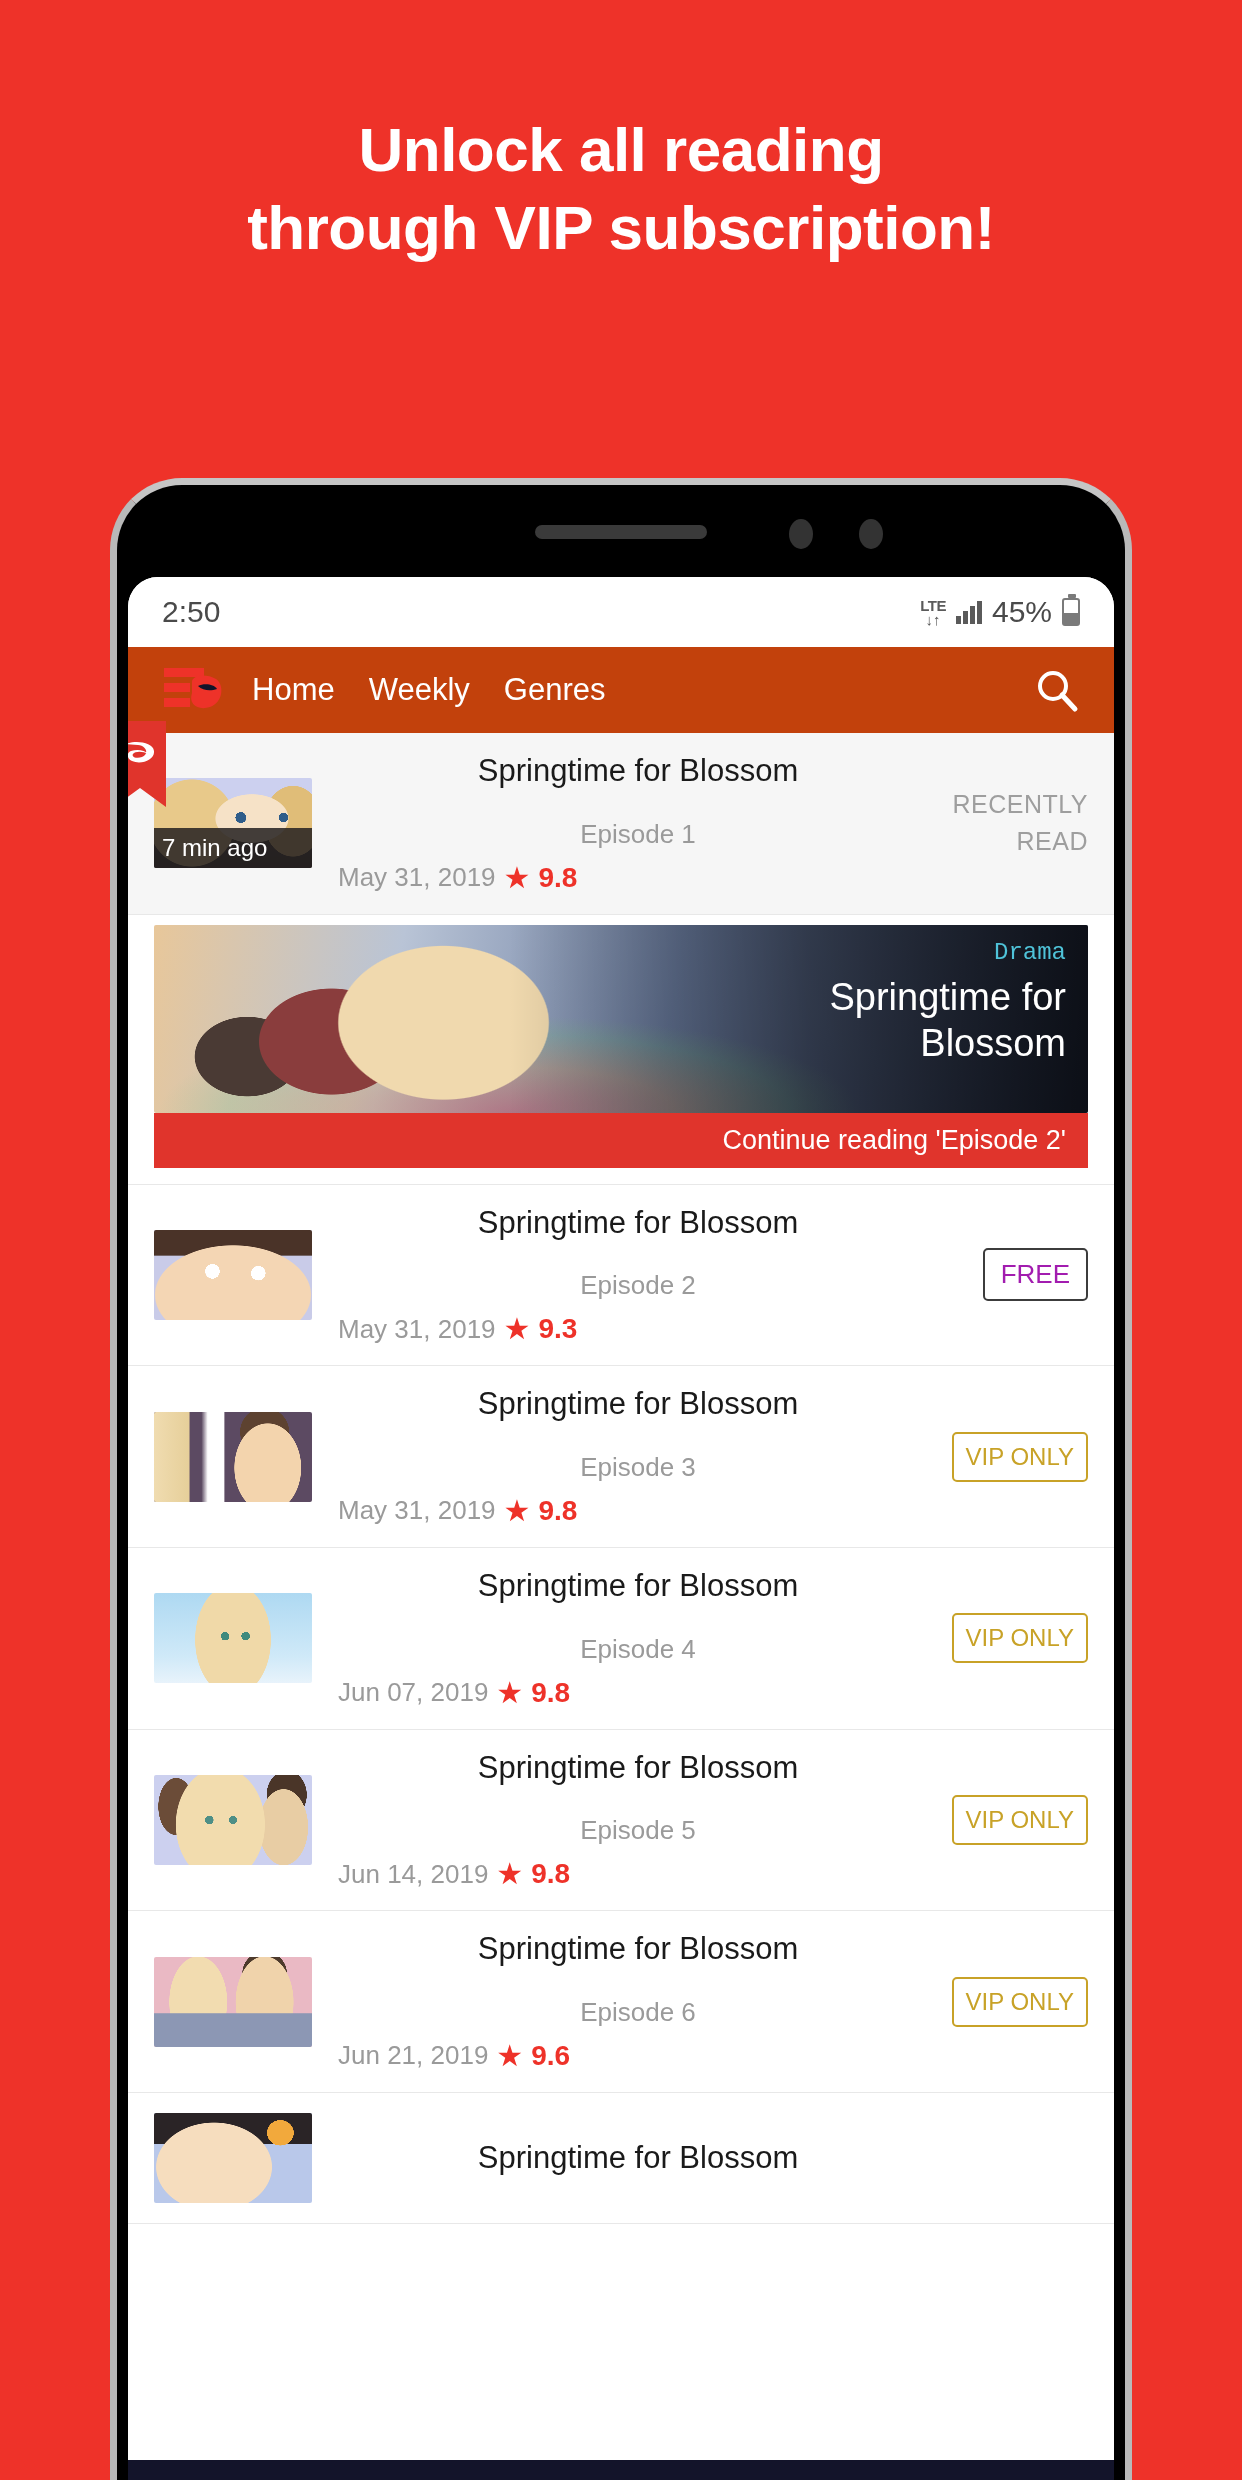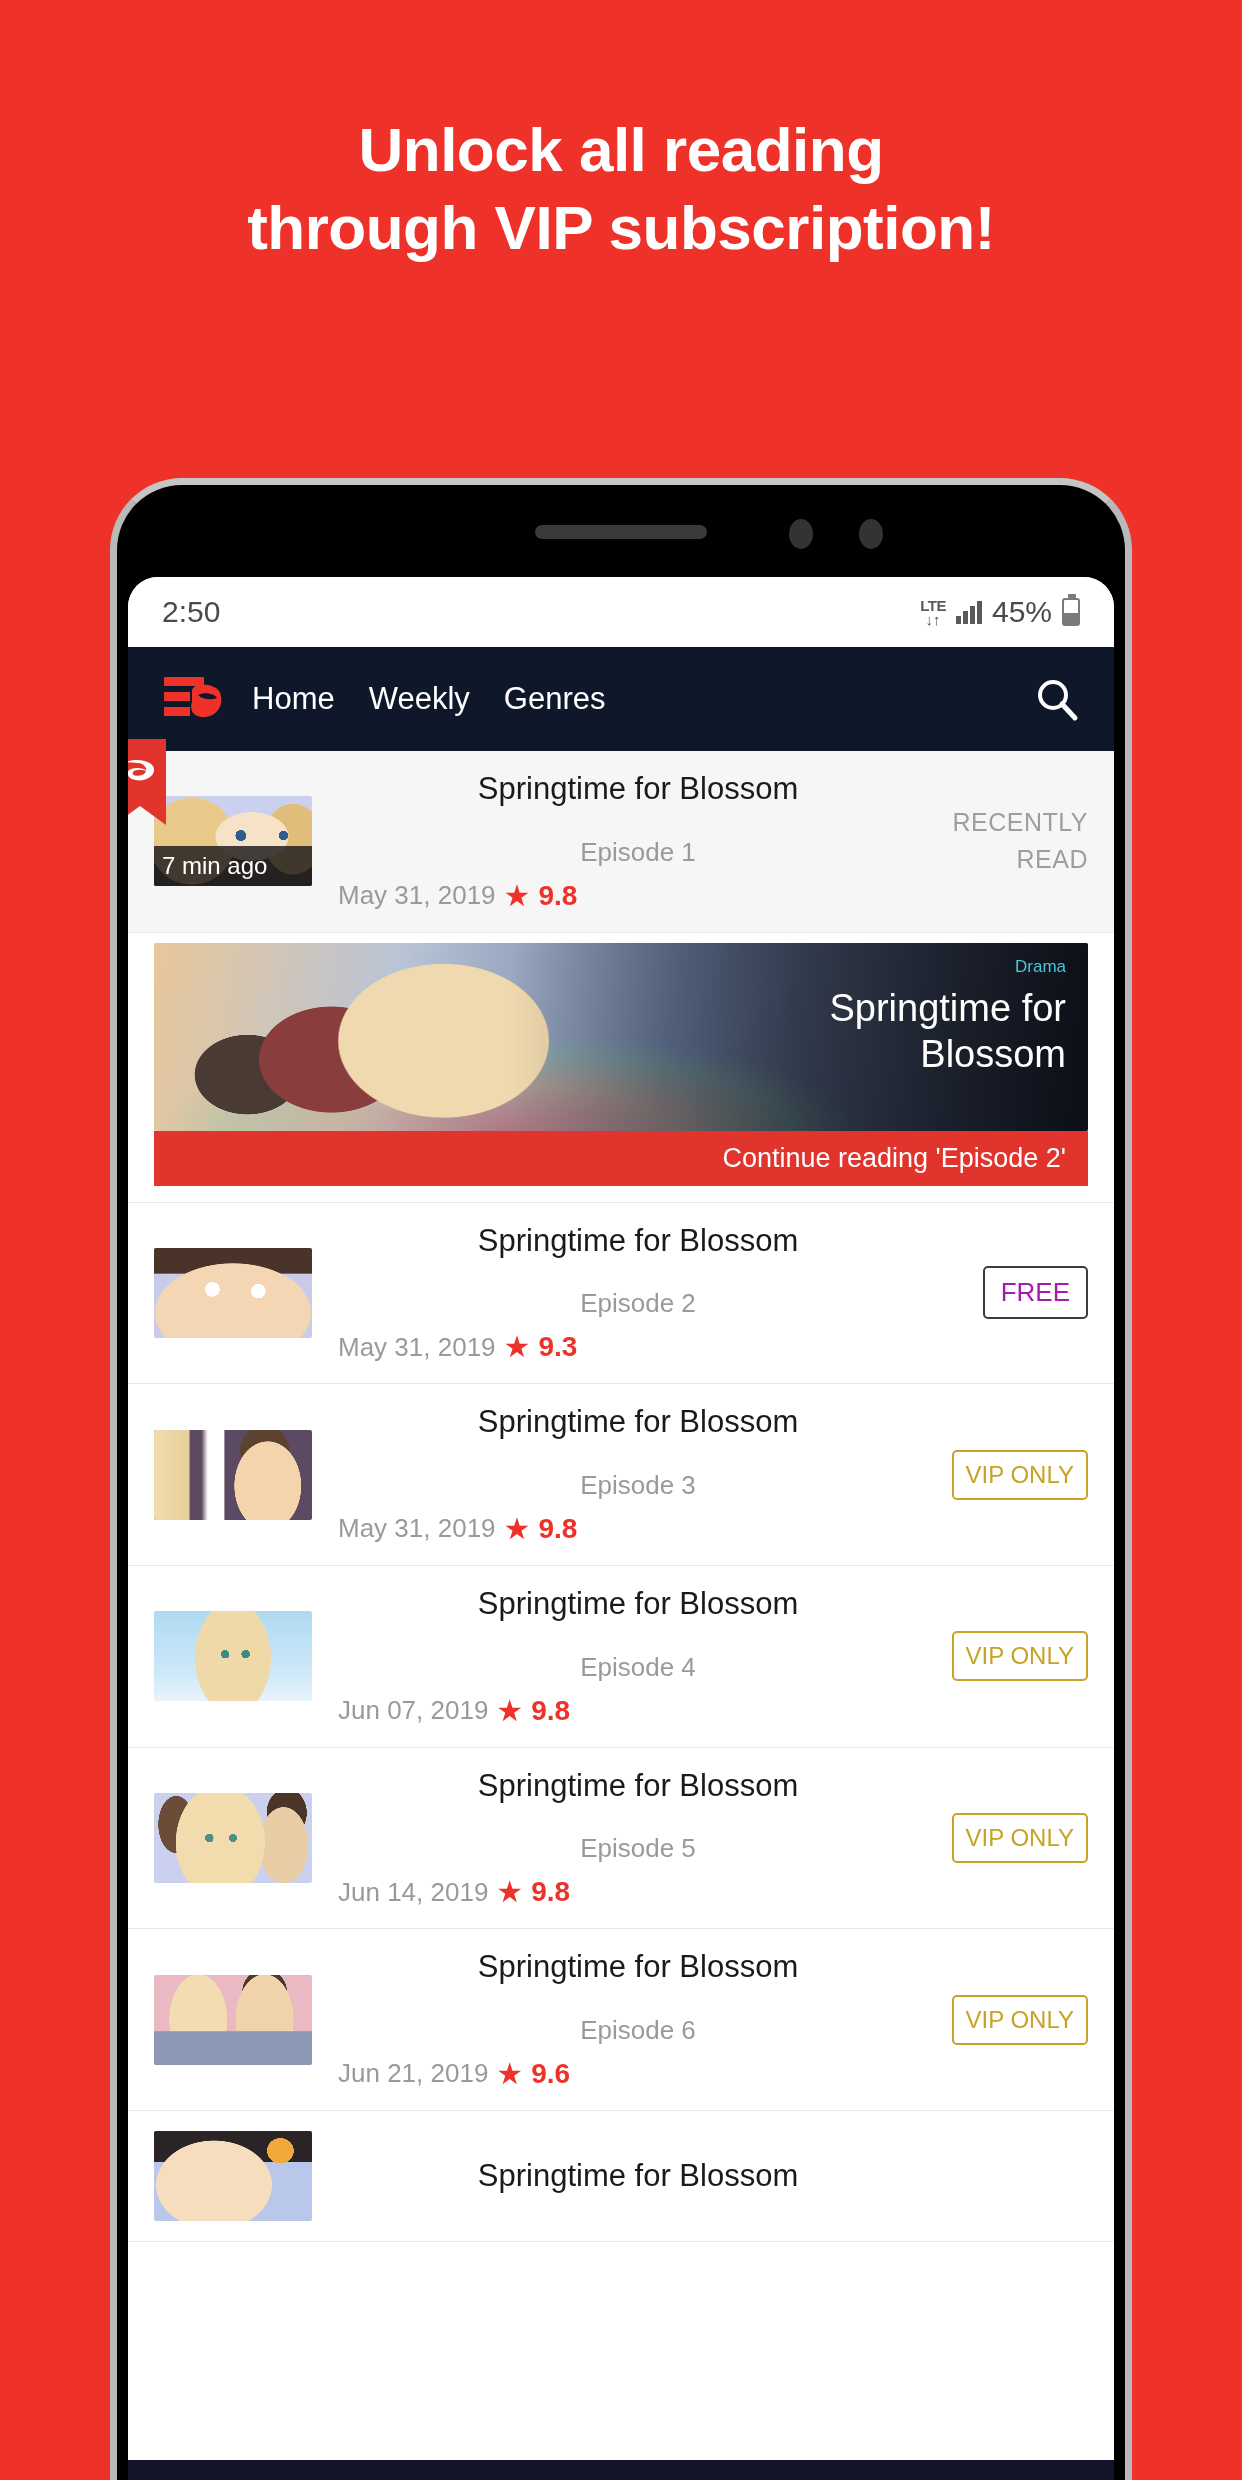--- a/index.html
+++ b/index.html
@@ -75,21 +75,21 @@
   .sig i:nth-child(3){height:18px;} .sig i:nth-child(4){height:23px;}
   .batt-pct { font-size:30px; color:#4a4a4a; }
   .batt {
     width:18px; height:28px; border:2px solid #7a7a7a; border-radius:3px;
     position:relative; background:linear-gradient(to top,#7a7a7a 45%,#ffffff 45%);
   }
   .batt::before{content:"";position:absolute;top:-6px;left:4px;width:8px;height:4px;background:#7a7a7a;border-radius:1px;}
 
   
   .navbar {
-    height:104px; background:#0f172a; display:flex; align-items:center;
+    height:86px; background:#c2410c; display:flex; align-items:center;
     padding:0 34px;
   }
   .logo { width:66px; height:56px; position:relative; flex:none; margin-right:24px; }
   .nav-links { display:flex; align-items:center; gap:34px; flex:1; }
   .nav-link { color:#ffffff; font-size:31px; }
   .search-ico { width:46px; height:46px; position:relative; flex:none; }
 
   
   .list { background:#ffffff; }
   .row {
@@ -132,21 +132,21 @@
     padding:9px 16px; border-radius:5px; background:#fff; white-space:nowrap;
   }
   .badge.vip { border-color:#C8A227; color:#C8A227; font-size:24px; padding:9px 12px; }
 
   
   .banner-wrap { padding:10px 26px 16px 26px; background:#fff; border-bottom:1px solid #e8e8e8; }
   .banner { position:relative; width:100%; height:188px; overflow:hidden; border-radius:2px; }
   .banner-art { position:absolute; inset:0; }
   .banner-shade { position:absolute; inset:0; background:linear-gradient(to left,rgba(0,0,0,0.72) 0%,rgba(0,0,0,0.45) 30%,rgba(0,0,0,0) 62%); }
   .banner-text { position:absolute; right:22px; top:14px; text-align:right; }
-  .genre { color:#4FC3D9; font-size:17px; }
+  .genre { color:#4FC3D9; font-size:24px;font-family:Liberation Mono, monospace; }
   .b-title { color:#ffffff; font-size:38px; line-height:1.22; margin-top:8px; }
   .banner-cta {
     width:100%; background:#E0342C; color:#ffffff; font-size:27px;
     text-align:right; padding:12px 22px;
   }
 
   
   .bottomnav {
     position:absolute; bottom:0; left:0; width:100%; height:112px;
     background:#13142a; display:flex; align-items:center;

